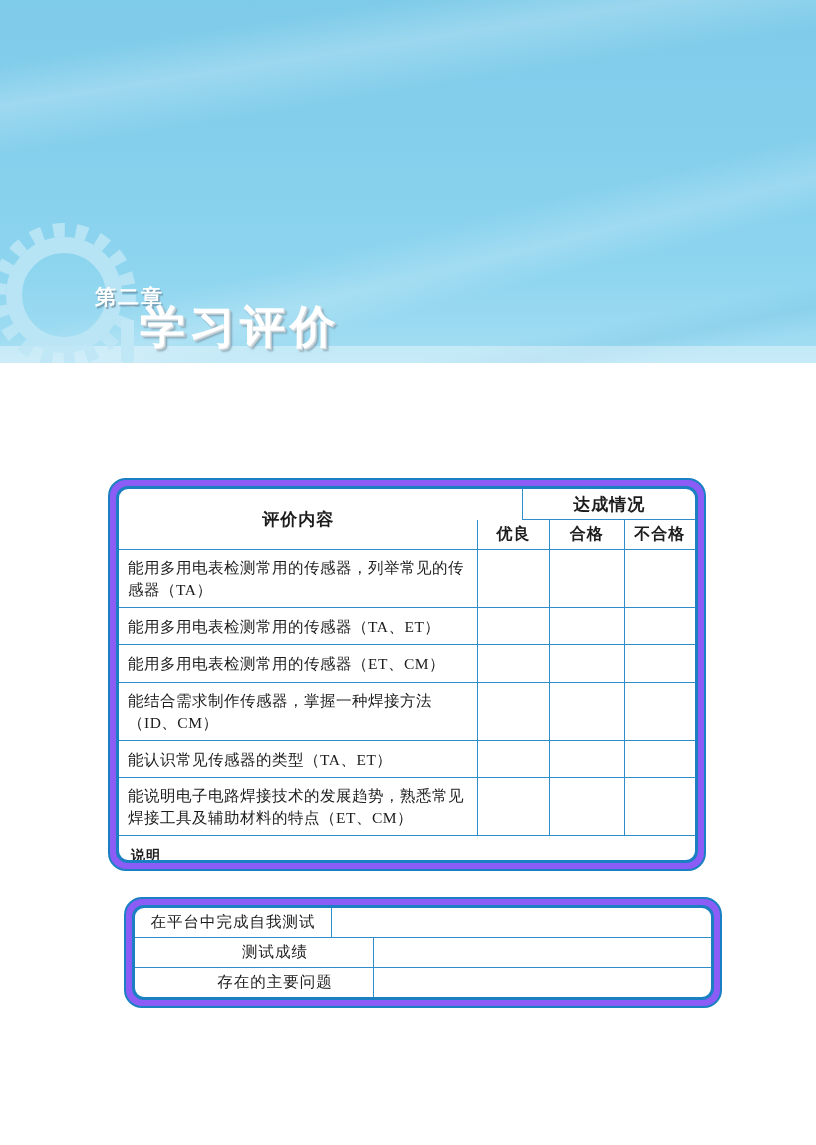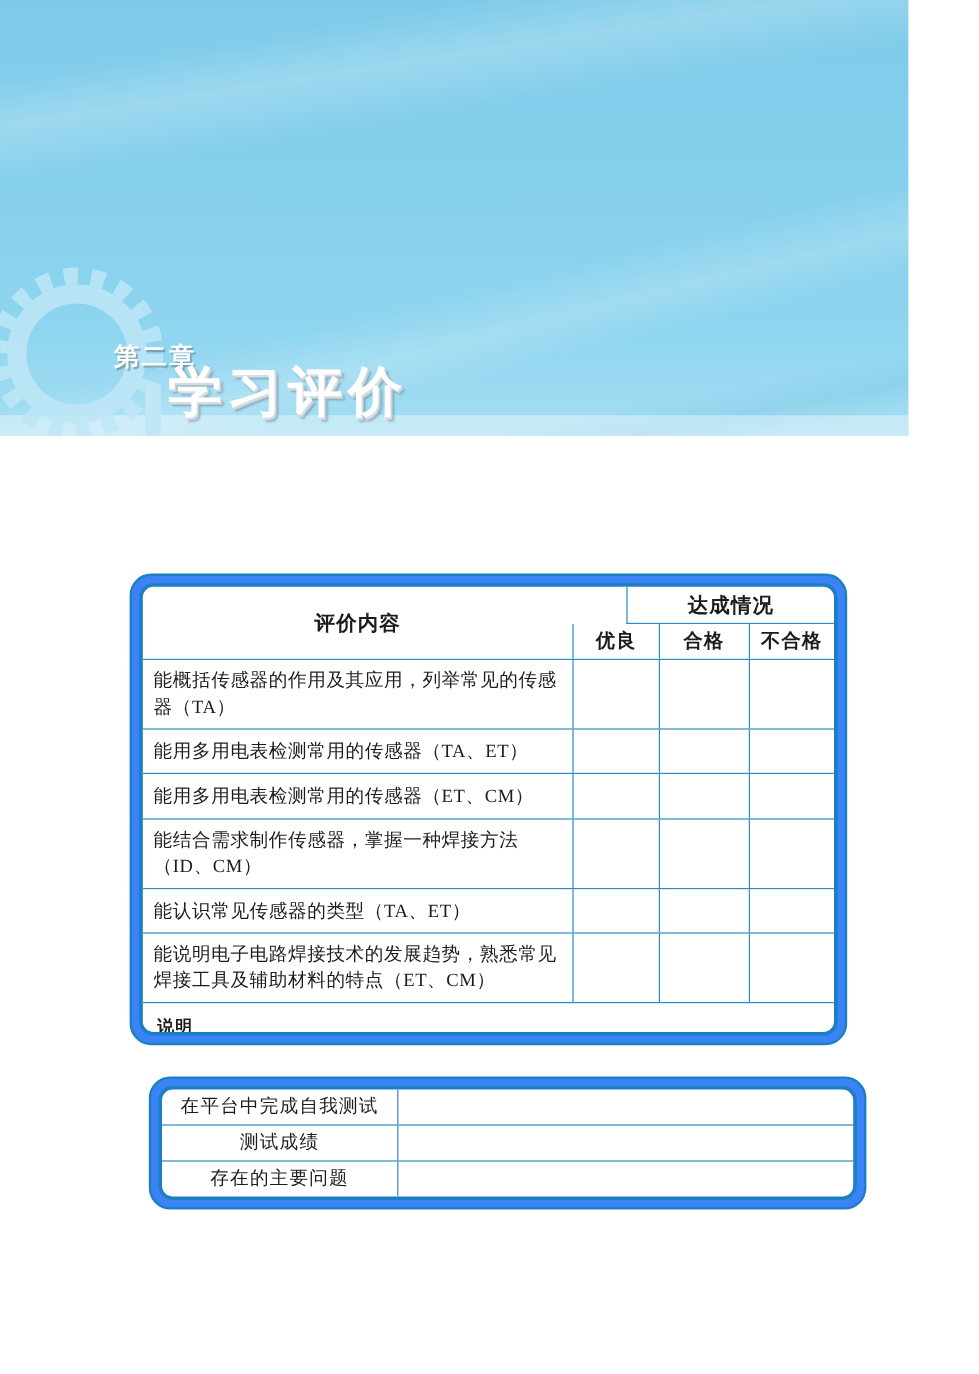--- a/index.html
+++ b/index.html
@@ -9,21 +9,21 @@
     --c1:62.2%; --c2:12.4%; --c3:13.0%; --c4:12.4%;
   }
   *{margin:0;padding:0;box-sizing:border-box;}
   html,body{width:816px;height:1145px;}
   body{
     position:relative;width:816px;height:1145px;background:#ffffff;
     font-family:"Liberation Sans",sans-serif;color:var(--ink);overflow:hidden;
   }
   
   .banner{
-    position:absolute;left:0;top:0;width:757px;height:363px;overflow:hidden;
+    position:absolute;left:0;top:0;width:816px;height:363px;overflow:hidden;
     background:linear-gradient(180deg,#7ecbe9 0%,#84cfec 40%,#8ed5ef 75%,#a4def3 100%);
   }
   .wave{position:absolute;pointer-events:none;}
   .wave1{left:-120px;top:-180px;width:1200px;height:420px;transform:rotate(-9deg);
     background:linear-gradient(180deg,rgba(255,255,255,0) 40%,rgba(255,255,255,.22) 50%,rgba(255,255,255,0) 62%);}
   .wave2{left:-60px;top:40px;width:1100px;height:420px;transform:rotate(-14deg);
     background:linear-gradient(180deg,rgba(255,255,255,0) 42%,rgba(255,255,255,.18) 52%,rgba(255,255,255,0) 60%);}
   .wave3{left:-100px;top:160px;width:1200px;height:400px;transform:rotate(-11deg);
     background:linear-gradient(180deg,rgba(40,140,190,0) 46%,rgba(40,140,190,.10) 52%,rgba(40,140,190,0) 58%);}
   .banner-bottom-band{
@@ -42,21 +42,21 @@
   }
   .page-title{
     position:absolute;left:140px;top:306px;
     font-size:45px;font-weight:bold;color:#ffffff;letter-spacing:5px;line-height:1.1;
     text-shadow:1px 1px 0 #d5dee3,2px 2px 0 #b9c6cd,3px 3px 2px rgba(85,110,125,.55);
     font-family:Liberation Mono, monospace;
   }
   
   .rounded-box{
     position:absolute;border:2px solid var(--accent);border-radius:18px;padding:6px;
-    background:#3b82f6;
+    background:#8b5cf6;
   }
   .rounded-box-inner{
     width:100%;height:100%;border:3px solid var(--accent);border-radius:12px;
     overflow:hidden;display:flex;flex-direction:column;background:#ffffff;
   }
   
   .etable{left:108px;top:478px;width:598px;height:393px;}
   .ehead{
     display:grid;grid-template-columns:var(--c1) var(--c2) var(--c3) var(--c4);
     grid-template-rows:31px 29px;flex:0 0 auto;
@@ -84,21 +84,21 @@
     letter-spacing:.5px;padding:7px 6px 6px 9px;display:flex;align-items:center;
   }
   .erow .mark{border-left:1.5px solid var(--line);}
   .enote{border-top:1.5px solid var(--line);flex:1 1 auto;padding:11px 12px 6px 12px;}
   .enote .note-title{font-size:14px;font-weight:bold;letter-spacing:1px;}
   
   .stable{left:124px;top:897px;width:598px;height:111px;}
   .srow{
     display:grid;grid-template-columns:196px 1fr;flex:1 1 0;
   }
-  .srow + .srow{border-top:1.5px solid var(--line);}
+  .srow + .srow{border-top:1.5px solid var(--line);padding-left:42px;}
   .srow .slabel{
     display:flex;align-items:center;justify-content:center;
     font-family:"Liberation Serif",serif;font-size:15.5px;letter-spacing:1px;
   }
   .srow .svalue{border-left:1.5px solid var(--line);}
 </style>
 </head>
 <body>
 
 <div class="banner">
@@ -122,21 +122,21 @@
 
     <div class="ehead">
       <div class="c-content">评价内容</div>
       <div class="c-achv">达成情况</div>
       <div class="c-lv lv0">优良</div>
       <div class="c-lv lv1">合格</div>
       <div class="c-lv lv2">不合格</div>
     </div>
 
     <div class="erow" style="min-height:47px">
-      <div class="rtext">能概括传感器的作用及其应用，列举常见的传感器（TA）</div>
+      <div class="rtext">能用多用电表检测常用的传感器，列举常见的传感器（TA）</div>
       <div class="mark"></div>
       <div class="mark"></div>
       <div class="mark"></div>
     </div>
 
     <div class="erow" style="min-height:37px">
       <div class="rtext">能用多用电表检测常用的传感器（TA、ET）</div>
       <div class="mark"></div>
       <div class="mark"></div>
       <div class="mark"></div>

